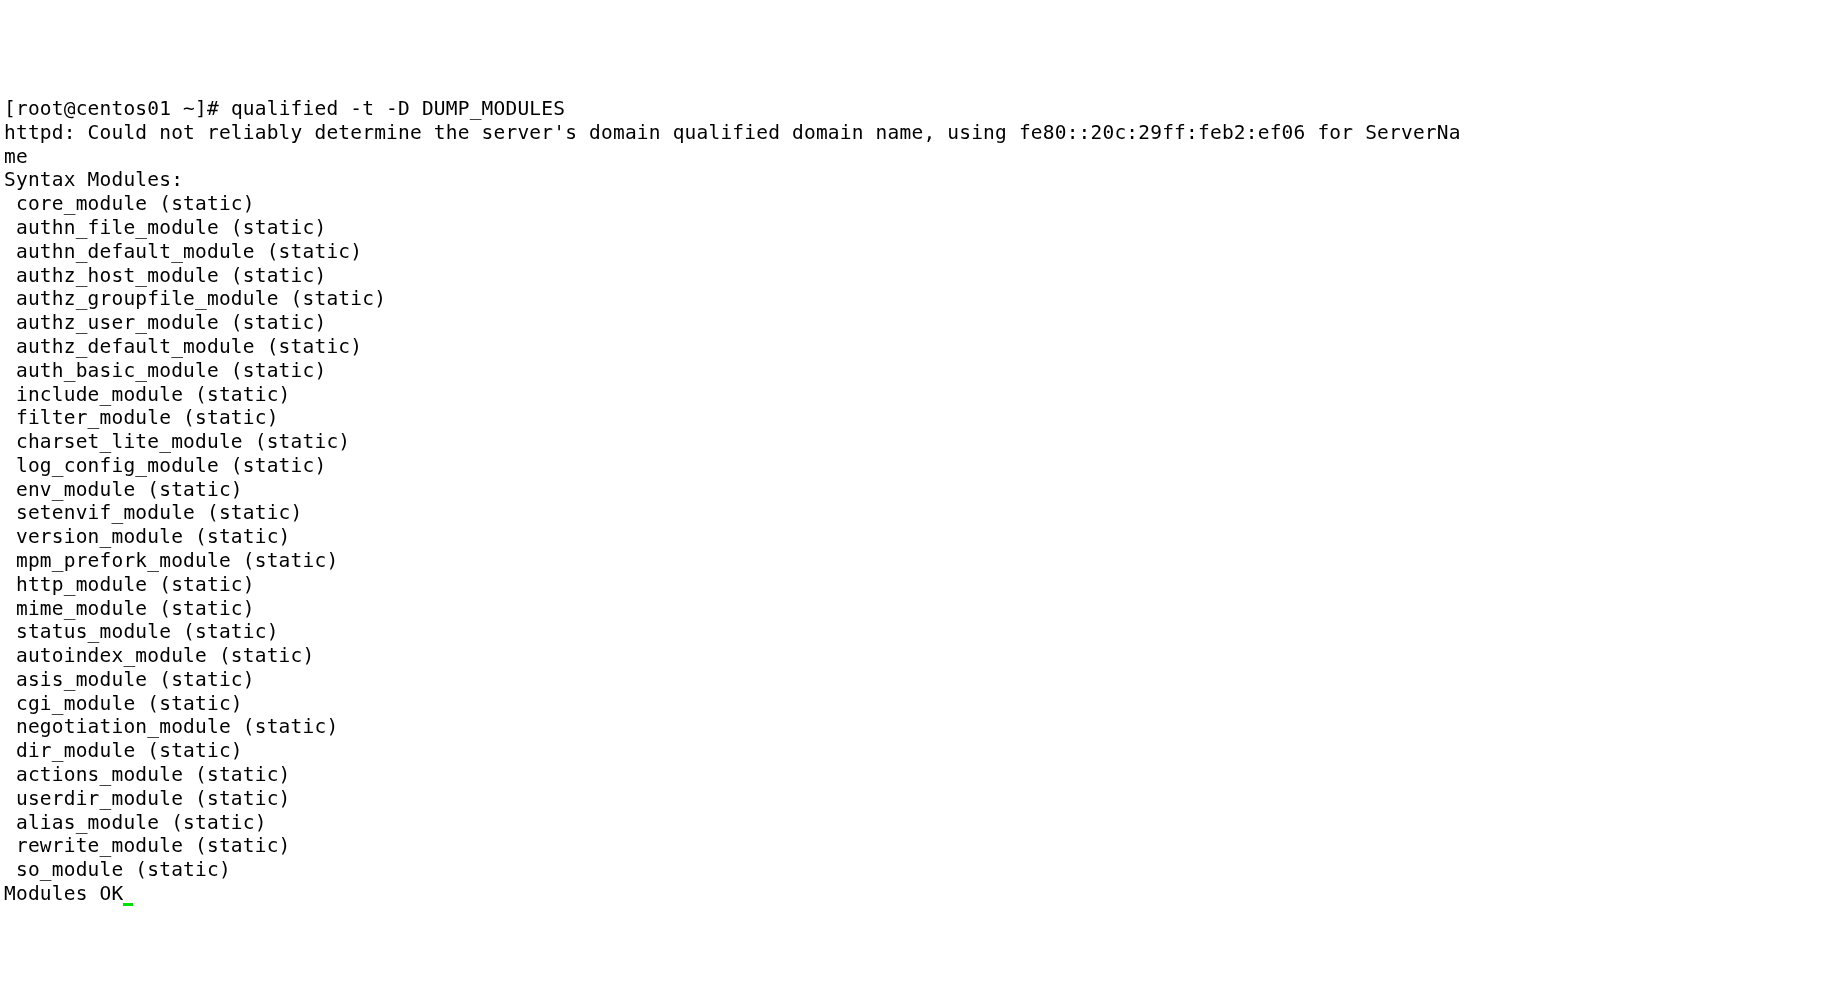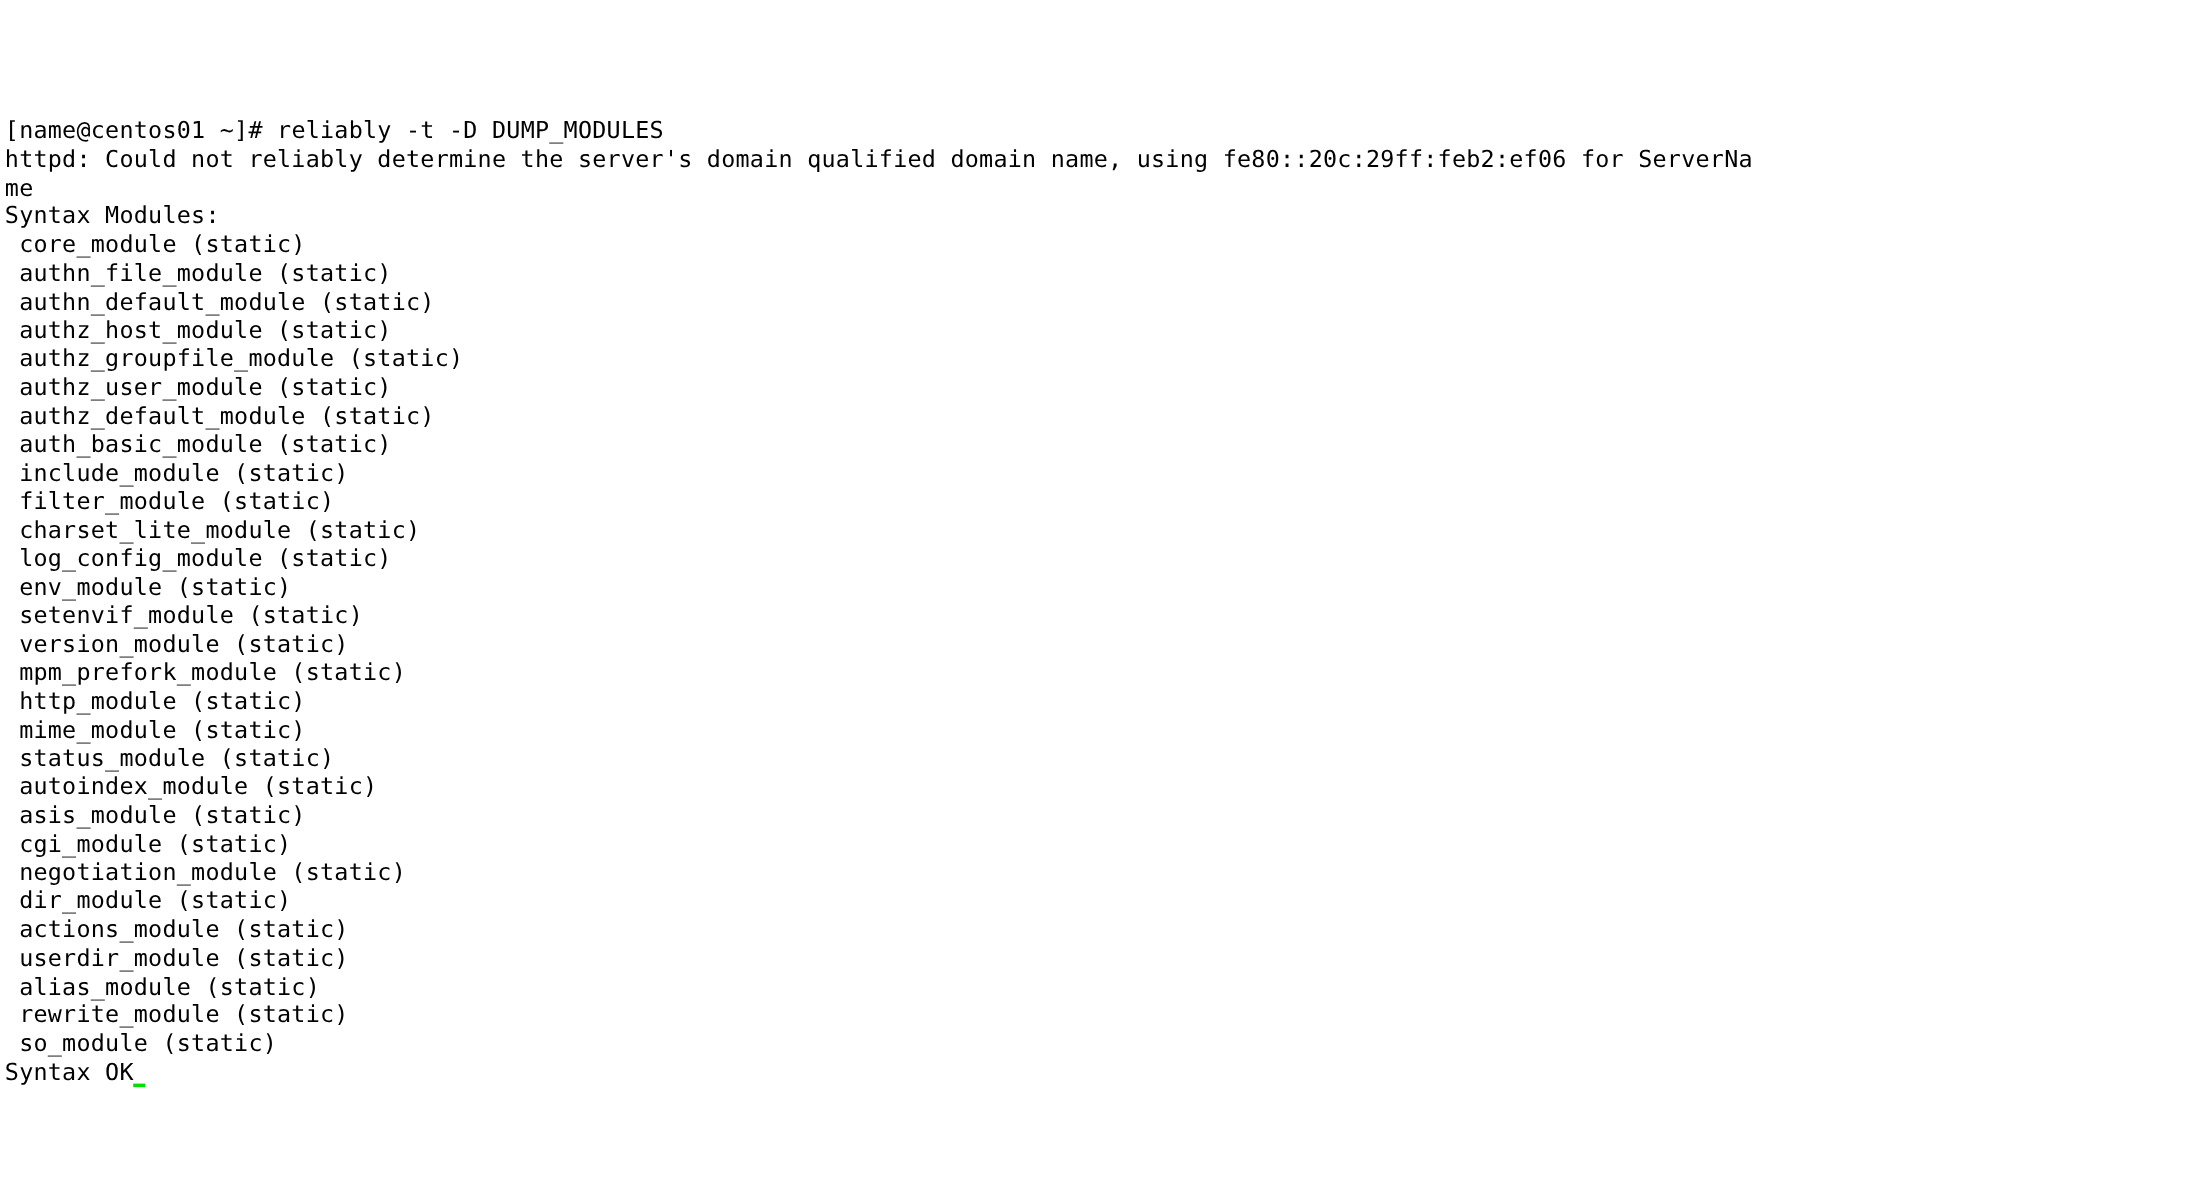--- a/index.html
+++ b/index.html
@@ -31,21 +31,21 @@
       background: #00e000;
       vertical-align: bottom;
       margin-left: 0;
     }
   </style>
 </head>
 <body>
 
 
 
-<div class="terminal"><span class="prompt-line"><span>[name@centos01 ~]# </span><span>reliably -t -D DUMP_MODULES</span></span>
+<div class="terminal"><span class="prompt-line"><span>[root@centos01 ~]# </span><span>qualified -t -D DUMP_MODULES</span></span>
 <span>httpd: Could not reliably determine the server's domain qualified domain name, using fe80::20c:29ff:feb2:ef06 for ServerNa</span>
 <span>me</span>
 <span>Syntax Modules:</span>
 <div id="modules-container"> core_module (static)
  authn_file_module (static)
  authn_default_module (static)
  authz_host_module (static)
  authz_groupfile_module (static)
  authz_user_module (static)
  authz_default_module (static)
@@ -63,16 +63,16 @@
  status_module (static)
  autoindex_module (static)
  asis_module (static)
  cgi_module (static)
  negotiation_module (static)
  dir_module (static)
  actions_module (static)
  userdir_module (static)
  alias_module (static)
  rewrite_module (static)
- so_module (static)</div><span>Syntax OK</span><span class="cursor"></span></div>
+ so_module (static)</div><span>Modules OK</span><span class="cursor"></span></div>
 
 
 
 
 </body></html>

